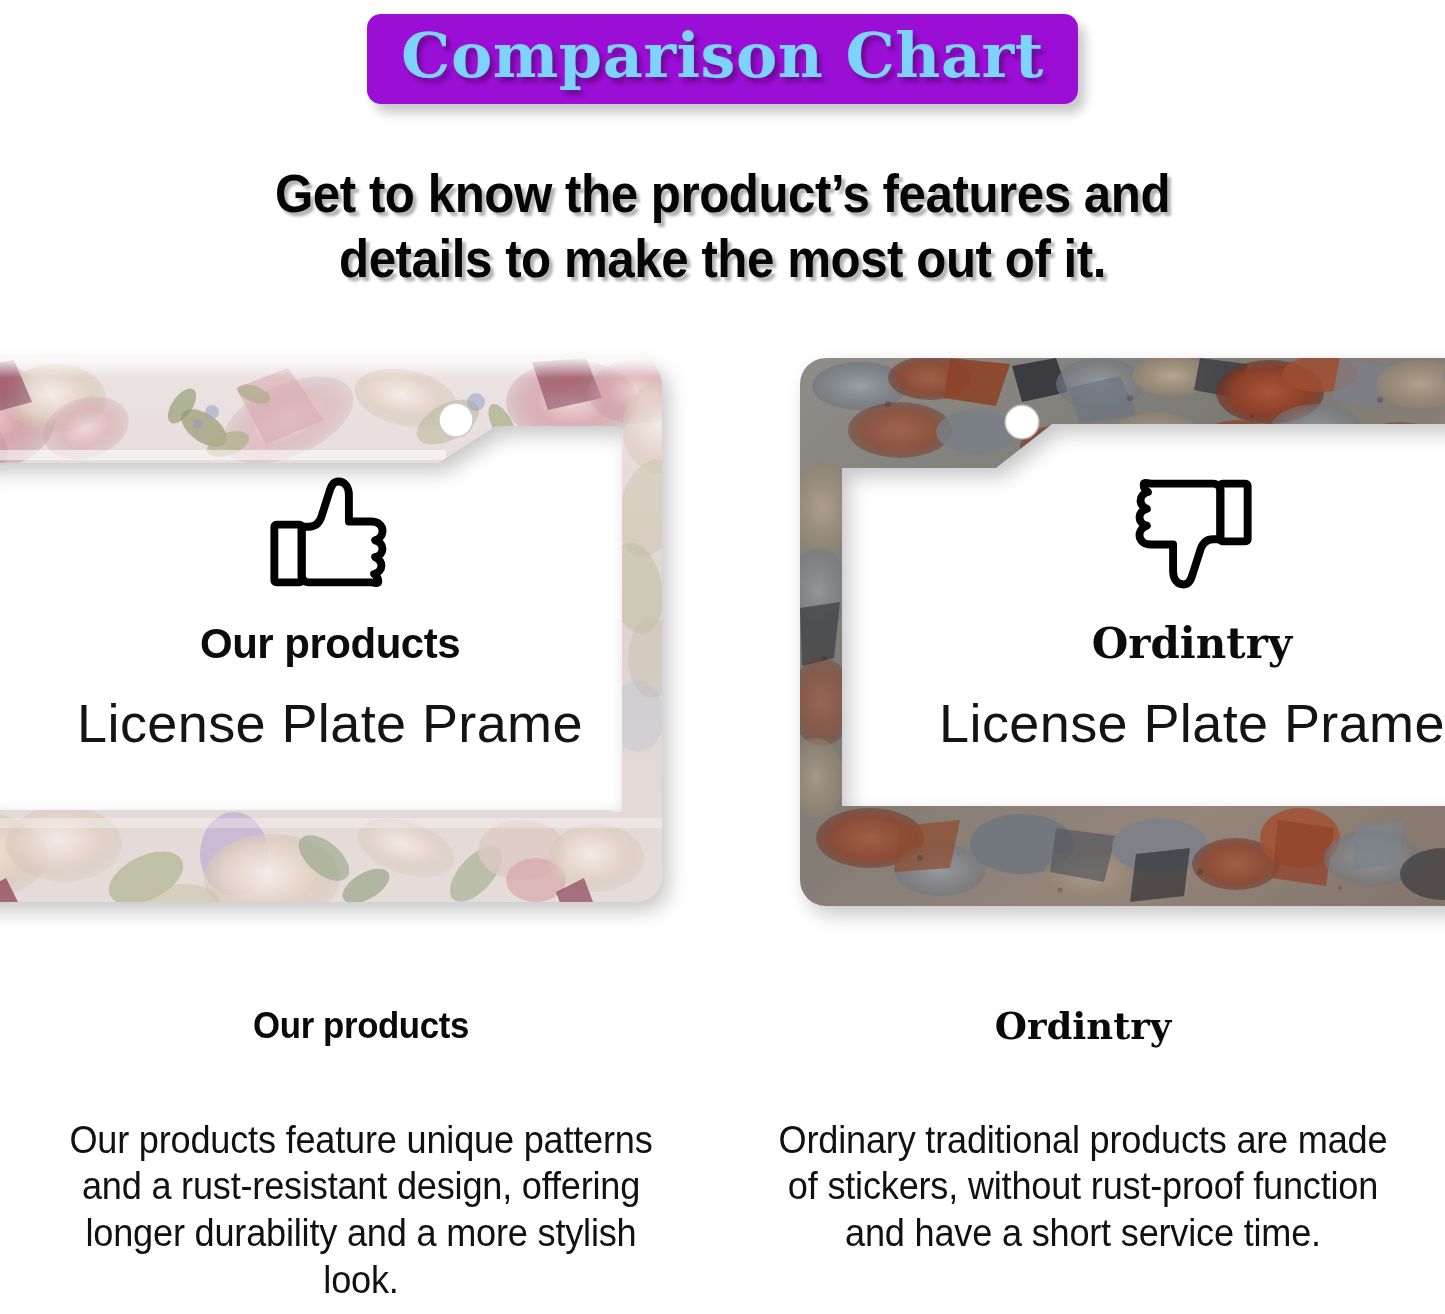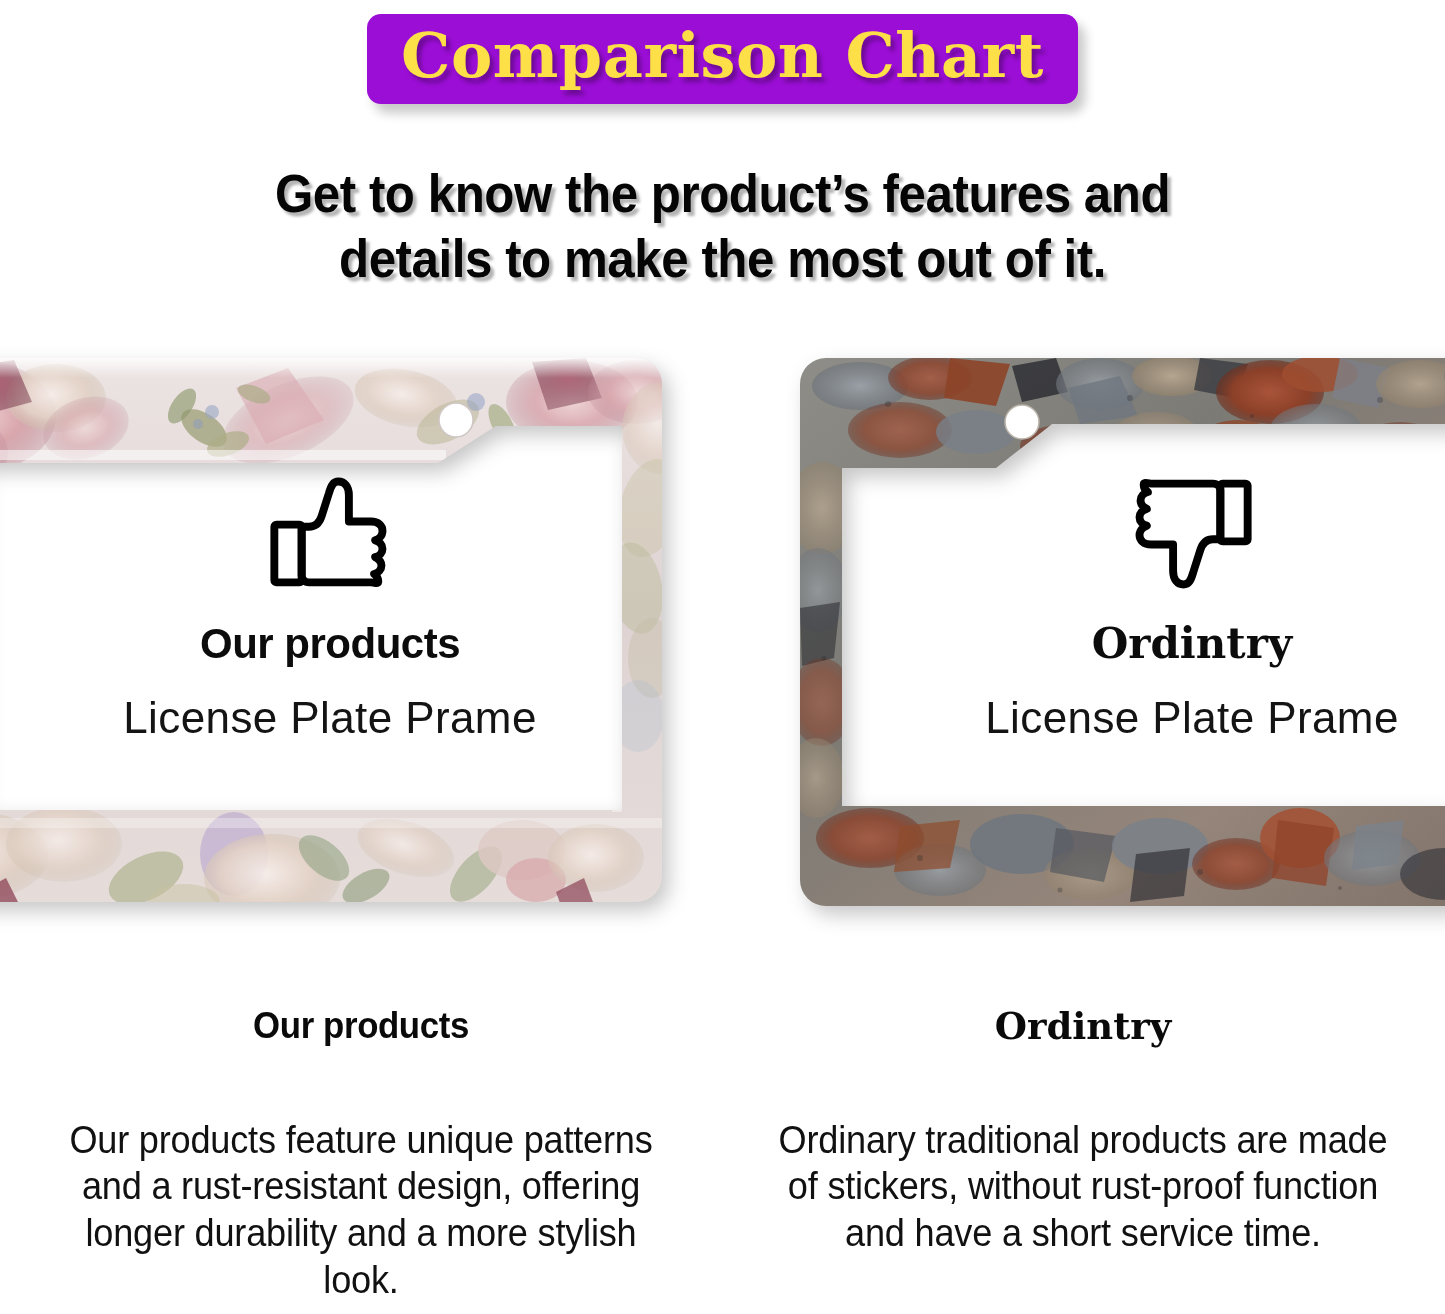--- a/index.html
+++ b/index.html
@@ -26,21 +26,21 @@
     background: #9B0ED6;
     border-radius: 14px;
     padding: 8px 34px 14px 34px;
     box-shadow: 7px 9px 11px rgba(0,0,0,0.22);
   }
   .title-text {
     font-family: "DejaVu Serif", "Liberation Serif", serif;
     font-weight: bold;
     font-size: 62px;
     line-height: 1.1;
-    color: #fde047;
+    color: #7dd3fc;
     letter-spacing: 0.5px;
     text-shadow: 4px 5px 4px rgba(0,0,0,0.30);
     white-space: nowrap;
   }
 
   
   .subtitle {
     position: absolute;
     top: 162px;
     left: 0;
@@ -104,21 +104,21 @@
   }
   .brand-serif {
     font-family: "DejaVu Serif", "Liberation Serif", serif;
     font-weight: bold;
     letter-spacing: 0px;
   }
 
   .plate-sub {
     font-family: "Liberation Sans", sans-serif;
     font-weight: 300;
-    font-size: 44px;
+    font-size: 54px;
     line-height: 1.1;
     color: #141414;
     letter-spacing: 0.4px;
   }
 
   
   .bottom {
     position: absolute;
     top: 990px;
     left: 0;

